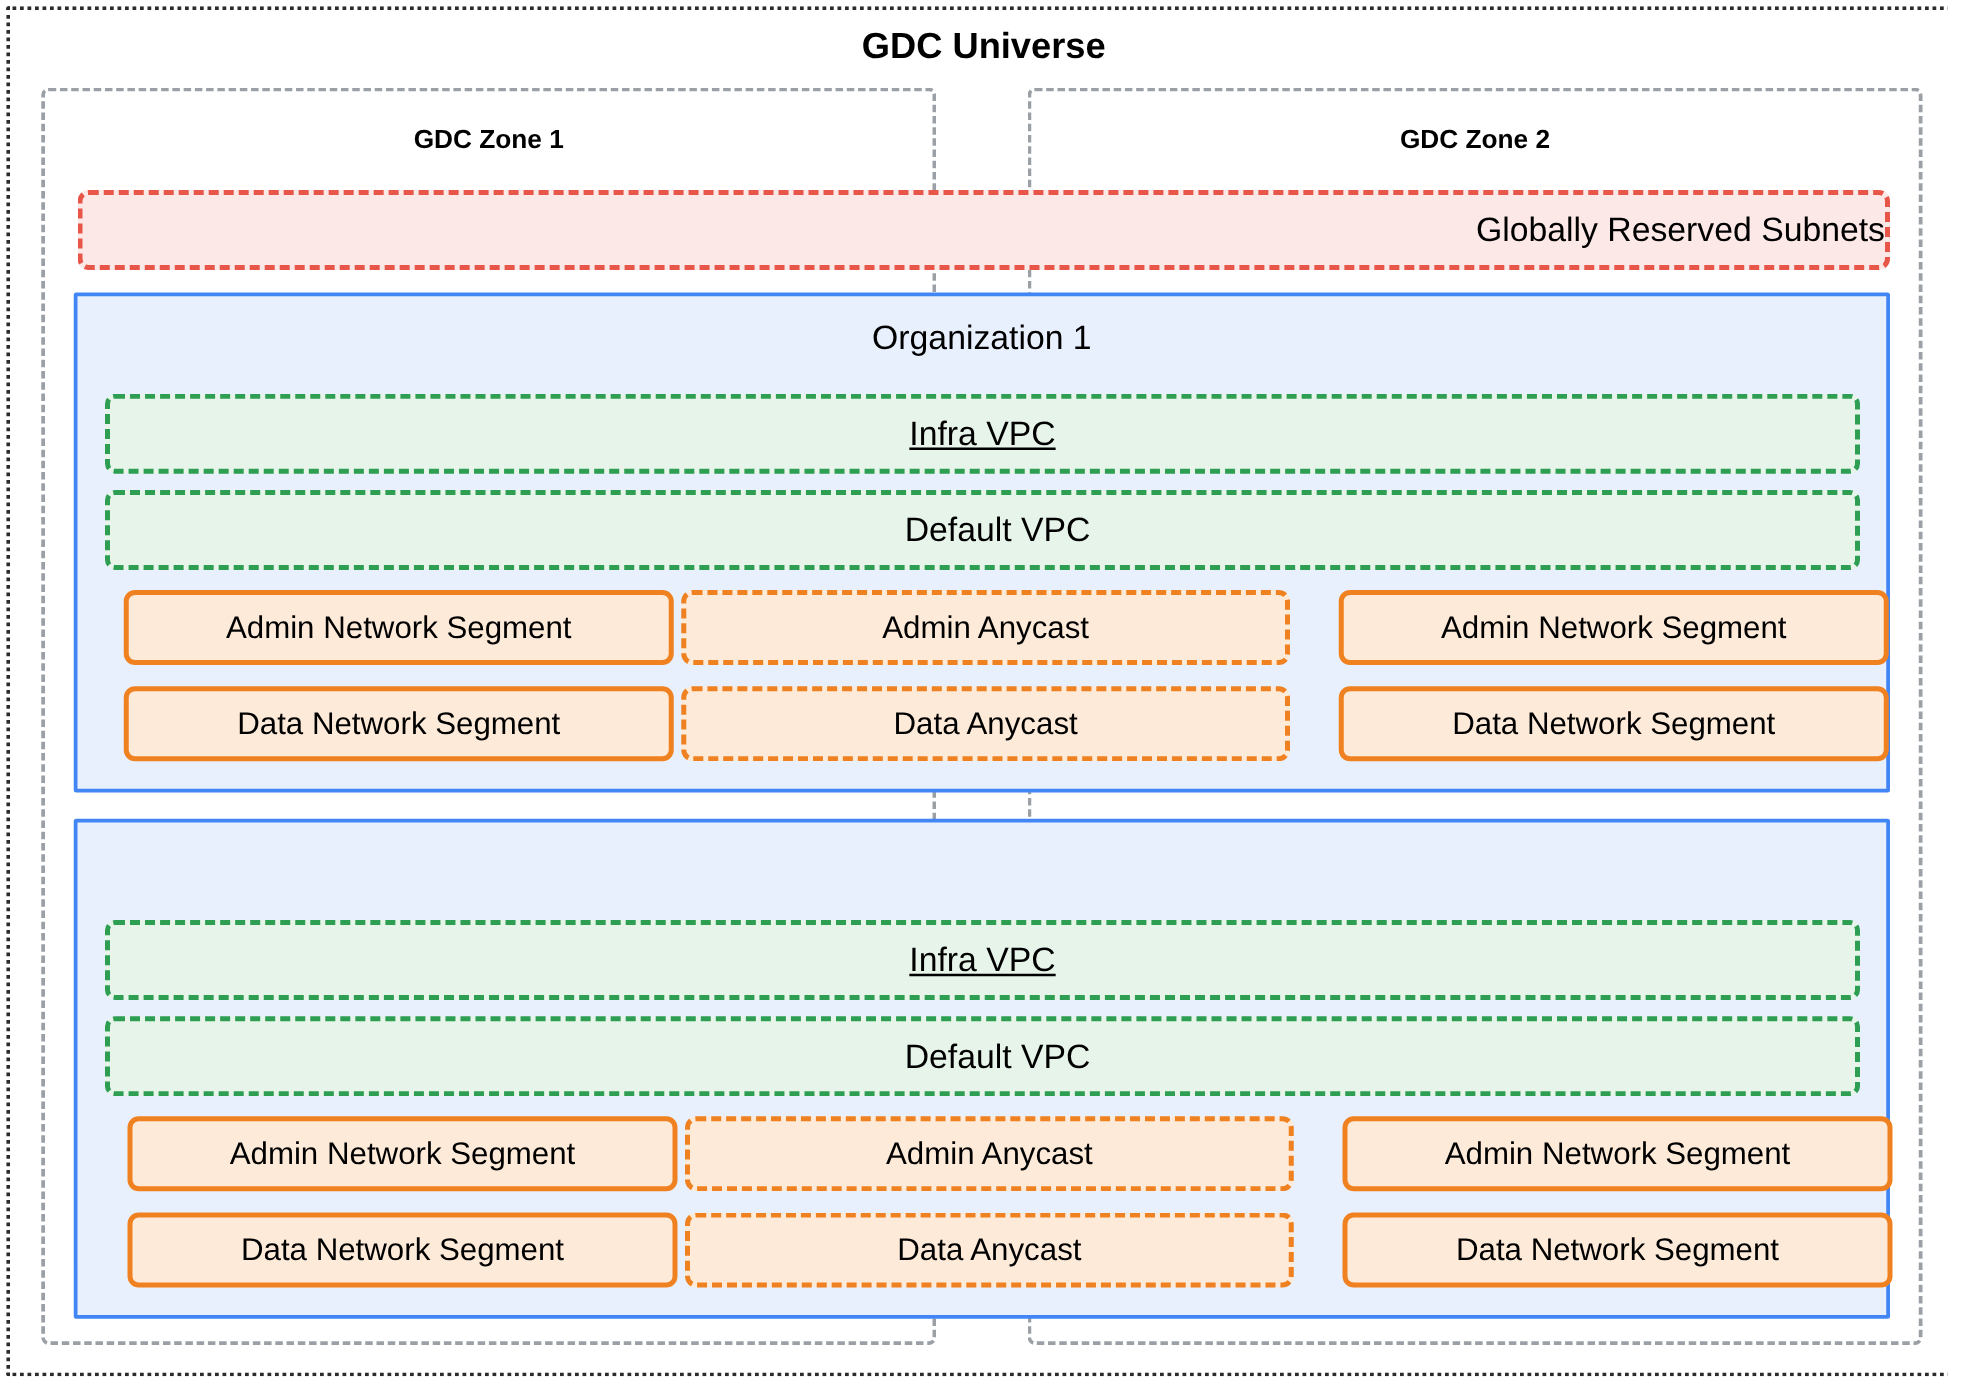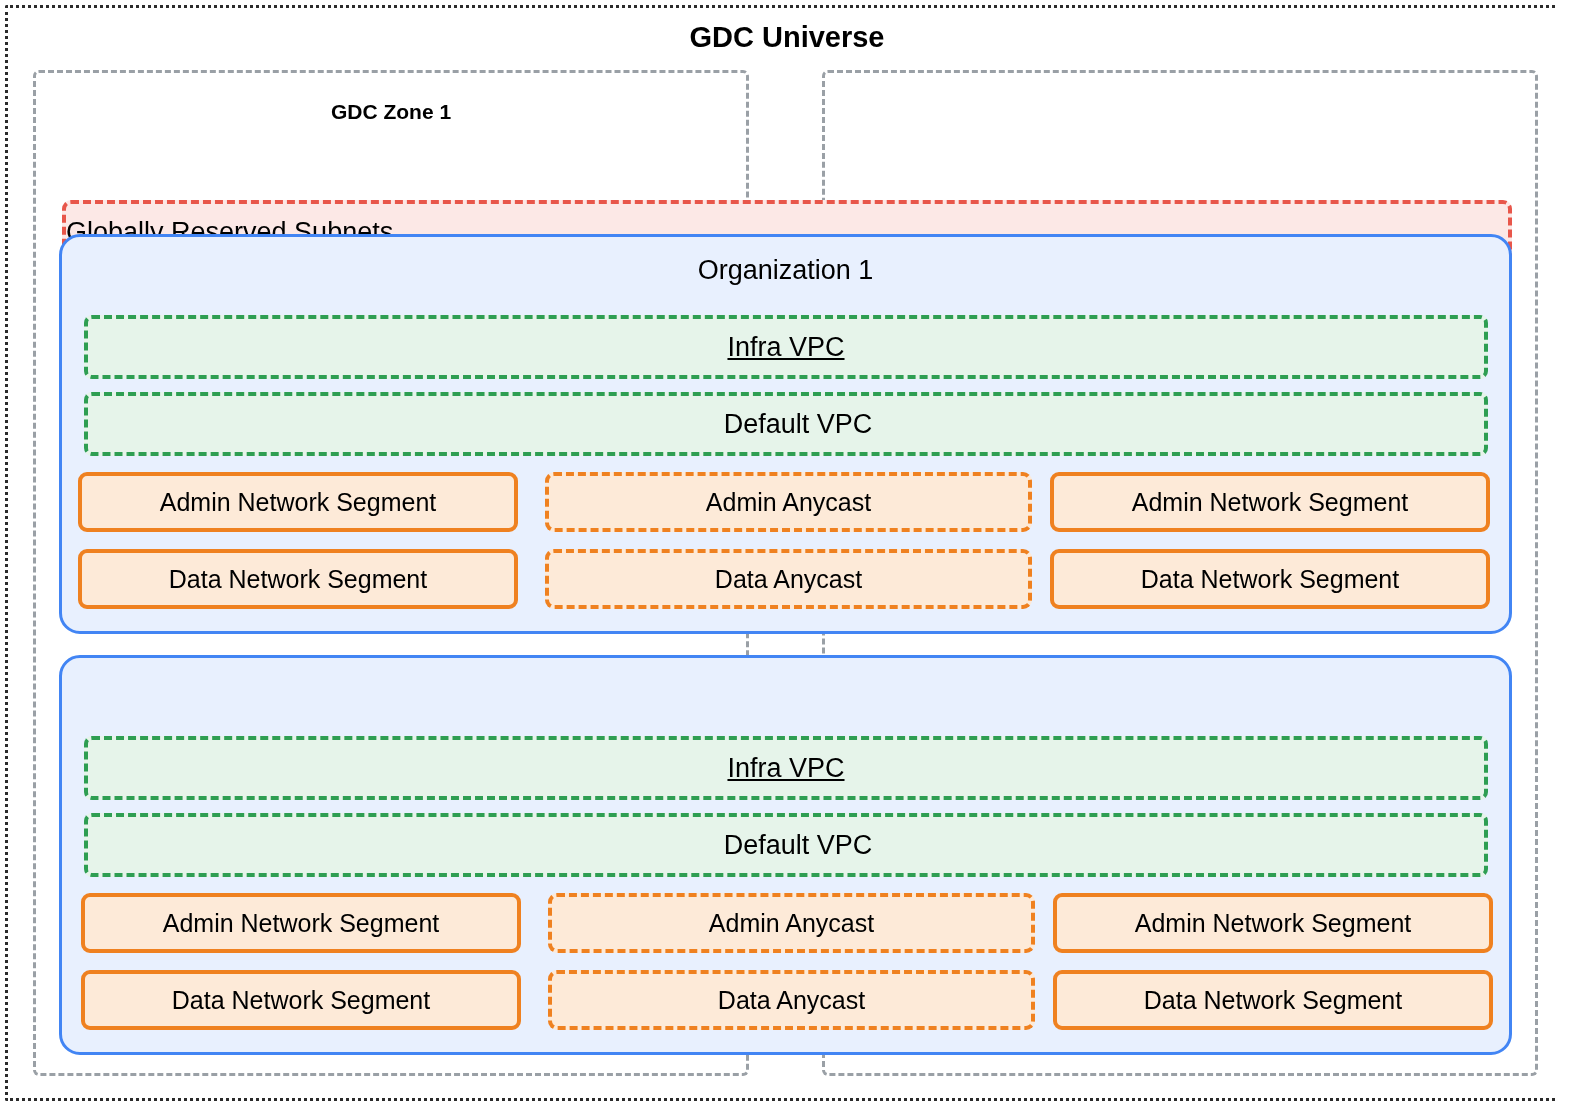--- a/index.html
+++ b/index.html
@@ -72,33 +72,32 @@
     left: 62px;
     top: 152px;
     width: 1450px;
     height: 64px;
     border: 4px dashed #e8564a;
     border-radius: 9px;
     background: #fce8e6;
     box-sizing: border-box;
     display: flex;
     align-items: center;
-    justify-content: flex-start;
+    justify-content: flex-end;
     font-size: 27px;
     line-height: 32px;
-    margin-top: 48px;
   }
 
   
   .org-panel {
     position: absolute;
     left: 59px;
     width: 1453px;
     border: 3px solid #4285f4;
-    border-radius: 21px;
+    border-radius: 2px;
     background: #e8f0fe;
     box-sizing: border-box;
   }
   #org-1 { top: 234px; height: 400px; }
   #org-2 { top: 655px; height: 400px; }
 
   .org-title {
     position: absolute;
     left: 0;
     top: 17px;
@@ -133,21 +132,21 @@
     height: 60px;
     box-sizing: border-box;
     display: flex;
     align-items: center;
     justify-content: center;
     background: #fdead8;
     font-size: 25px;
     line-height: 30px;
     border-radius: 9px;
   }
-  .seg-solid  { border: 4px solid  #ef8120; }
+  .seg-solid  { border: 4px solid  #ef8120; margin-left: 21px; }
   .seg-dashed { border: 4px dashed #ef8120; }
 
   
   .col-left   { left: 16px;  width: 440px; }
   .col-mid    { left: 483px; width: 487px; }
   .col-right  { left: 988px; width: 440px; }
 
   
   .row-admin { top: 235px; }
   .row-data  { top: 312px; }
@@ -161,20 +160,21 @@
 <body>
 
 <div id="root">
 
   <div class="universe-border"></div>
   <div class="universe-title">GDC Universe</div>
 
   <div id="zone-1" class="zone-box"></div>
   <div id="zone-2" class="zone-box"></div>
   <div id="zone-1-title" class="zone-title">GDC Zone 1</div>
+  <div id="zone-2-title" class="zone-title">GDC Zone 2</div>
 
   <div class="reserved-band">
     <span>Globally Reserved Subnets</span>
   </div>
 
   <div id="org-1" class="org-panel">
     <div class="org-title">Organization 1</div>
 
     <div class="vpc-row vpc-infra">
       <span>Infra VPC</span>

